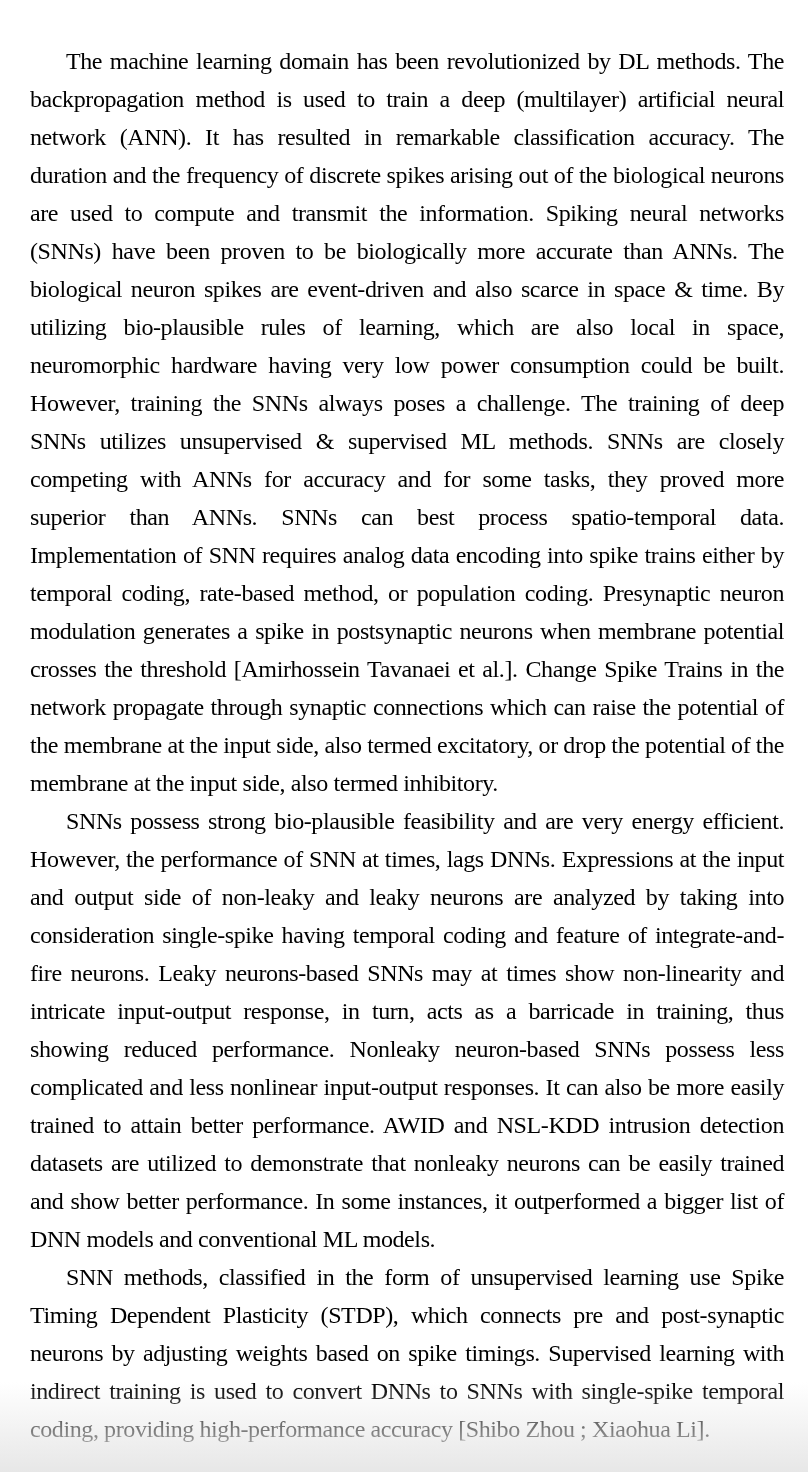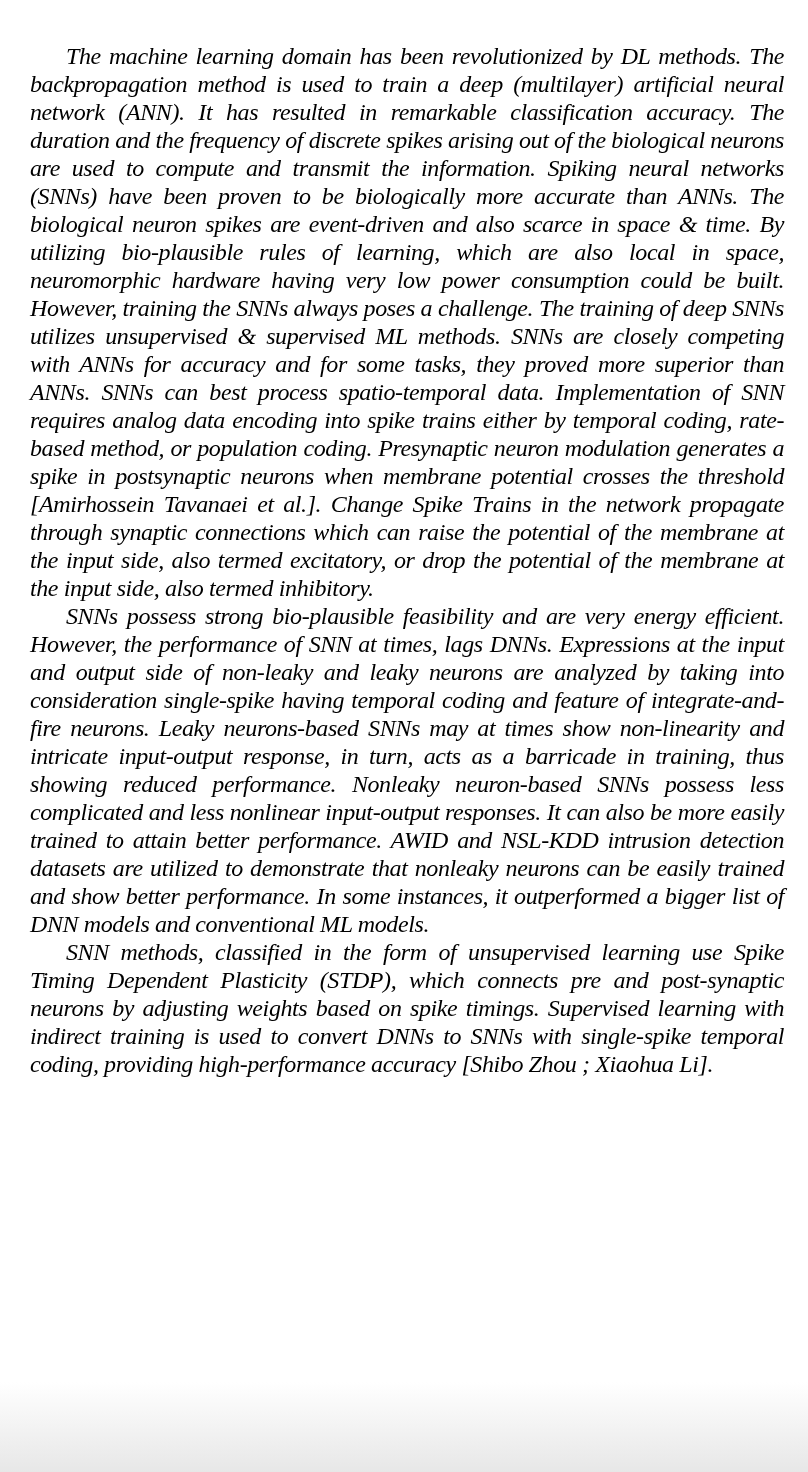--- a/index.html
+++ b/index.html
@@ -12,26 +12,25 @@
     background: var(--page-bg, #ffffff);
     overflow: hidden;
     position: relative;
   }
   .page {
     box-sizing: border-box;
     width: 808px;
     padding: 42px 24px 0 30px;
     font-family: "Liberation Serif", "DejaVu Serif", serif;
     font-size: 24px;
-    line-height: 28px;
+    line-height: 38px;
     letter-spacing: -0.4px;
     color: var(--page-fg, #000000);
     text-align: justify;
     text-justify: inter-word;
-    font-style: italic;
   }
   .page p {
     margin: 0;
     text-indent: 36px;
   }
   .bottom-fade {
     position: absolute;
     left: 0;
     right: 0;
     bottom: 0;

